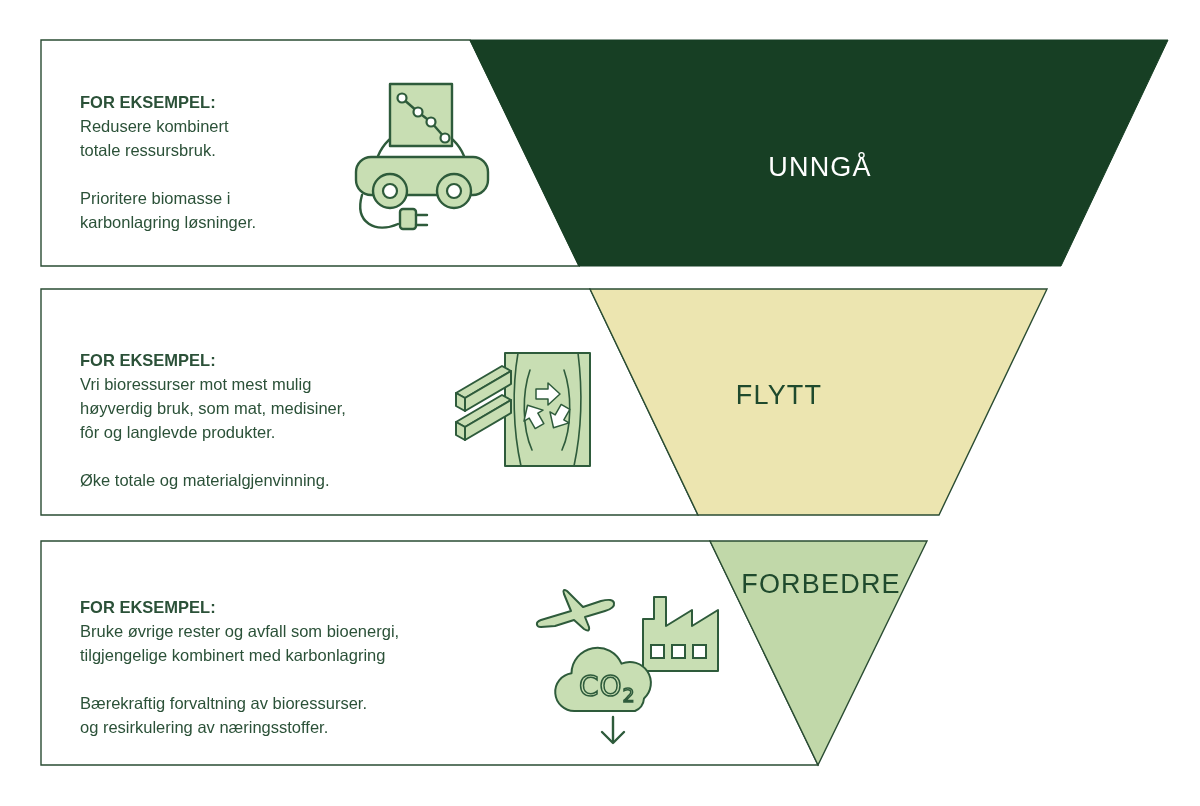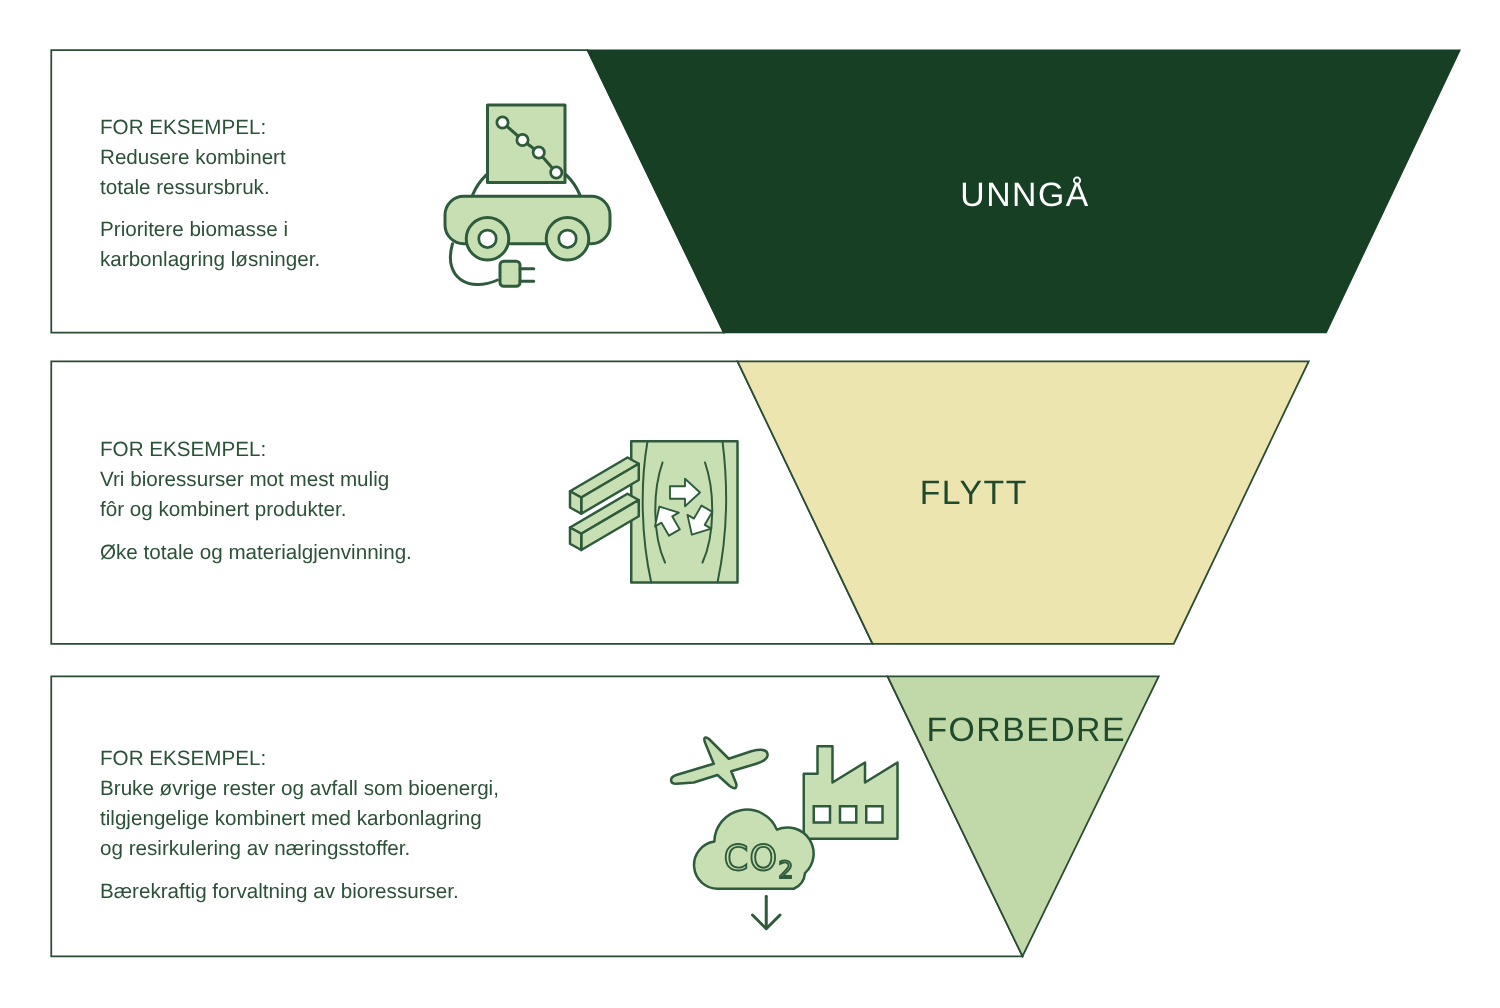--- a/index.html
+++ b/index.html
@@ -9,22 +9,22 @@
     --text:#2B5138; --label-dark:#1F4A2D; --label-light:#FFFFFF;
   }
   .canvas{position:relative;width:1200px;height:806px;background:#fff;
     font-family:"Liberation Sans","DejaVu Sans",sans-serif;overflow:hidden}
   .shapes{position:absolute;left:0;top:0}
   .panel{fill:#fff;stroke:var(--panel-border);stroke-width:1.4}
   .seg-dark{fill:var(--dark-green);stroke:var(--dark-green);stroke-width:1}
   .seg-yellow{fill:var(--yellow);stroke:var(--panel-border);stroke-width:1.4}
   .seg-light{fill:var(--light-green);stroke:var(--panel-border);stroke-width:1.4}
   .textblock{position:absolute;color:var(--text);font-size:16.5px;line-height:24px;white-space:nowrap}
-  .heading{font-weight:400}
-  .para-gap{margin-top:10px}
+  .heading{font-weight:700}
+  .para-gap{margin-top:24px}
   .stage-label{position:absolute;transform:translate(-50%,-50%);font-size:27px;
     letter-spacing:1.2px;color:var(--label-dark)}
   .stage-label.on-dark{color:var(--label-light)}
   .stage-label.small{font-size:27px}
   .icon{position:absolute}
   .if{fill:var(--icon-fill);stroke:var(--icon-stroke);stroke-width:2.4;stroke-linejoin:round}
   .if2{fill:var(--icon-fill);stroke:var(--icon-stroke);stroke-width:2;stroke-linejoin:round}
   .ln{fill:none;stroke:var(--icon-stroke);stroke-width:2.4;stroke-linecap:round;stroke-linejoin:round}
   .ln1{fill:none;stroke:var(--icon-stroke);stroke-width:1.6;stroke-linecap:round}
   .dot{fill:#fff;stroke:var(--icon-stroke);stroke-width:2.2}
@@ -43,45 +43,46 @@
     <polygon class="panel" points="41,40 470,40 579,266 41,266"></polygon>
     <polygon class="seg-dark" points="470,40 1168,40 1061,266 579,266"></polygon>
 
     <polygon class="panel" points="41,289 590,289 698,515 41,515"></polygon>
     <polygon class="seg-yellow" points="590,289 1047,289 939,515 698,515"></polygon>
 
     <polygon class="panel" points="41,541 710,541 818,765 41,765"></polygon>
     <polygon class="seg-light" points="710,541 927,541 818,765"></polygon>
   </svg>
 
-  <div class="stage-label on-dark" style="left:820px;top:156px">UNNGÅ</div>
+  <div class="stage-label on-dark" style="left:820px;top:167px">UNNGÅ</div>
   <div class="stage-label" style="left:779px;top:395px">FLYTT</div>
   <div class="stage-label small" style="left:821px;top:584px">FORBEDRE</div>
 
   <div class="textblock" style="left:80px;top:90px">
     <div class="heading">FOR EKSEMPEL:</div>
     <div class="line">Redusere kombinert</div>
     <div class="line">totale ressursbruk.</div>
     <div class="line para-gap">Prioritere biomasse i</div>
     <div class="line">karbonlagring løsninger.</div>
   </div>
 
   <div class="textblock" style="left:80px;top:348px">
     <div class="heading">FOR EKSEMPEL:</div>
     <div class="line">Vri bioressurser mot mest mulig</div>
-    <div class="line">fôr og kombinert produkter.</div>
+    <div class="line">høyverdig bruk, som mat, medisiner,</div>
+    <div class="line">fôr og langlevde produkter.</div>
     <div class="line para-gap">Øke totale og materialgjenvinning.</div>
   </div>
 
   <div class="textblock" style="left:80px;top:595px">
     <div class="heading">FOR EKSEMPEL:</div>
     <div class="line">Bruke øvrige rester og avfall som bioenergi,</div>
     <div class="line">tilgjengelige kombinert med karbonlagring</div>
+    <div class="line para-gap">Bærekraftig forvaltning av bioressurser.</div>
     <div class="line">og resirkulering av næringsstoffer.</div>
-    <div class="line para-gap">Bærekraftig forvaltning av bioressurser.</div>
   </div>
 
   <svg class="icon" style="left:350px;top:78px" width="155" height="175" viewBox="0 0 155 175">
     <path class="ln" d="M25,95 A46,46 0 0 1 117,95"></path>
     <path class="ln" d="M12,117 C4,145 26,156 48,146"></path>
     <rect class="if" x="50" y="131" width="16" height="20" rx="3"></rect>
     <path class="ln" d="M66,137 h11 M66,147 h11"></path>
     <rect class="if" x="40" y="6" width="62" height="62"></rect>
     <path class="ln" d="M52,20 L68,34 L81,44 L95,60"></path>
     <circle class="dot" cx="52" cy="20" r="4.5"></circle>

